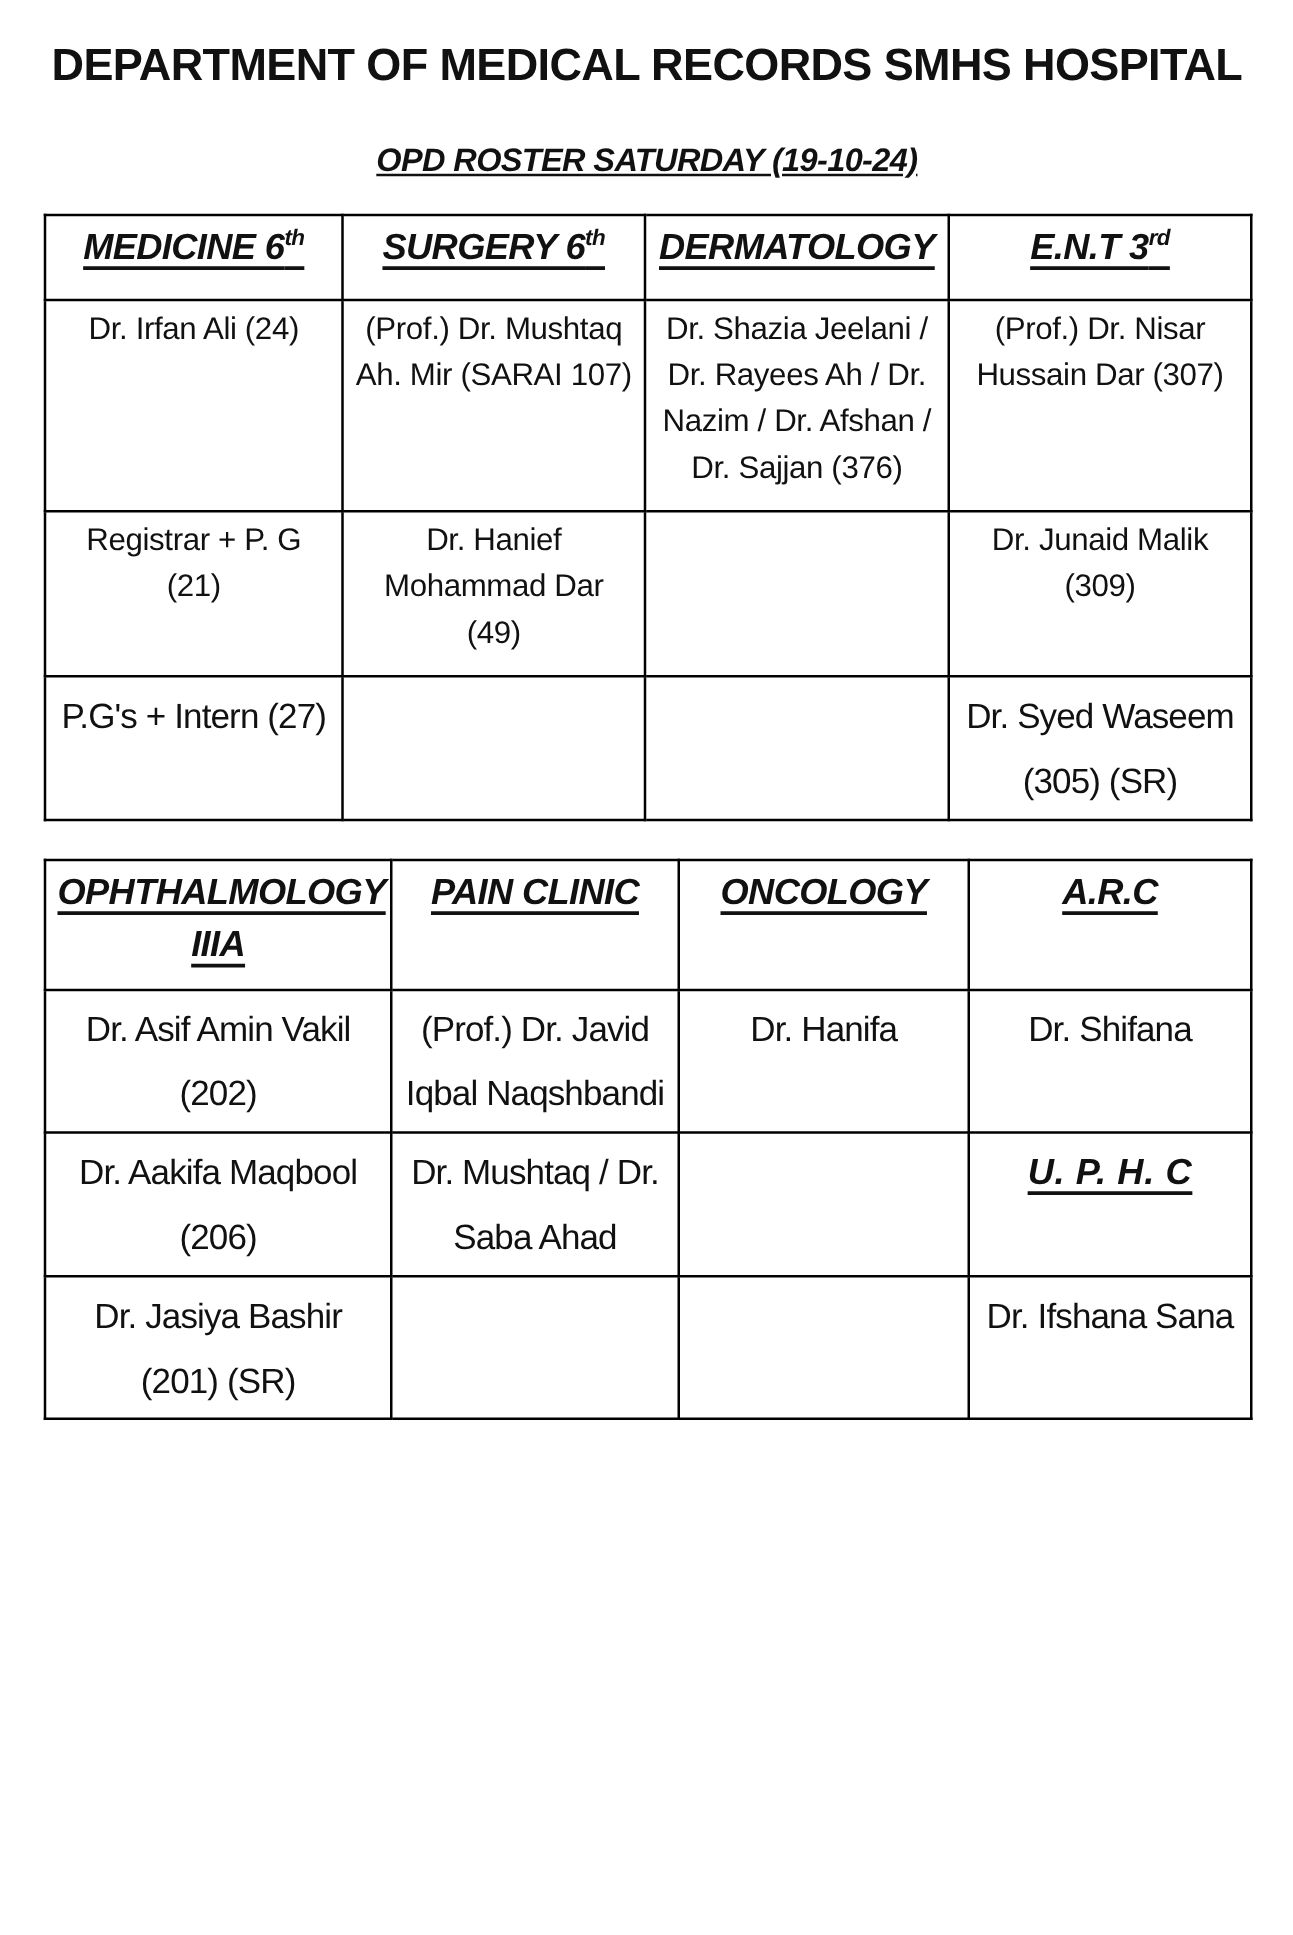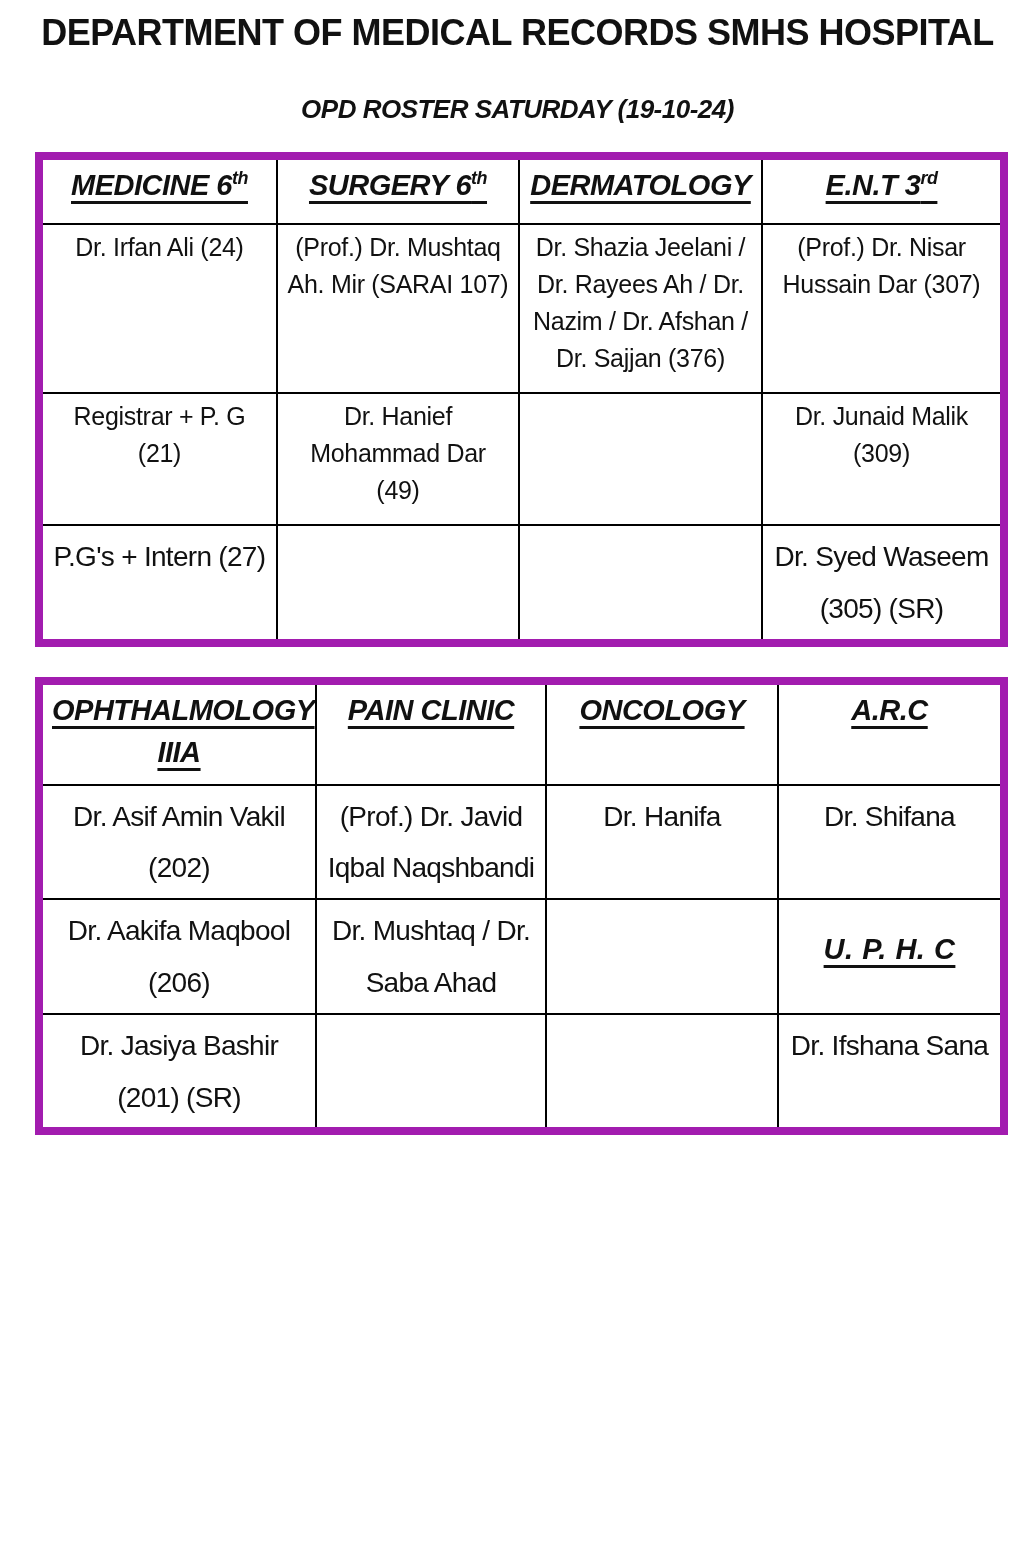--- a/index.html
+++ b/index.html
@@ -8,42 +8,43 @@
     width: 1034px;
     height: 1548px;
     background: #ffffff;
     color: #111111;
     font-family: "Liberation Sans", "DejaVu Sans", sans-serif;
   }
   .page { width: 1034px; height: 1548px; padding: 0 34px 0 35px; }
 
   .title {
     margin: 0;
-    padding-top: 12px;
+    padding-top: 31px;
     text-align: center;
     font-size: 36px;
     font-weight: bold;
     letter-spacing: -0.5px;
     white-space: nowrap;
   }
   .subtitle {
     margin: 0;
     padding-top: 40px;
     text-align: center;
     font-size: 26px;
     font-weight: bold;
     font-style: italic;
     letter-spacing: -0.5px;
+    text-decoration: underline;
   }
 
   table.roster {
     border-collapse: collapse;
     table-layout: fixed;
     width: 965px;
-    border: 8px solid #a21caf;
+    border: 2px solid #a21caf;
   }
   table.roster.t1 { margin-top: 27px; }
   table.roster.t2 { margin-top: 30px; }
   table.roster th, table.roster td {
     border: 2px solid #000;
     vertical-align: top;
     text-align: center;
     padding: 4px 9px 4px 9px;
     overflow: hidden;
   }
@@ -74,21 +75,21 @@
     font-size: 28px;
     line-height: 1.85;
     letter-spacing: -0.7px;
     padding-top: 5px;
   }
   td.cell.subhead {
     font-size: 29px;
     font-weight: bold;
     font-style: italic;
     letter-spacing: 0.5px;
-    padding-top: 28px;
+    padding-top: 10px;
   }
 </style>
 </head>
 <body>
 
 <div class="page">
 
   <h1 class="title">DEPARTMENT OF MEDICAL RECORDS SMHS HOSPITAL</h1>
   <h2 class="subtitle">OPD ROSTER SATURDAY (19-10-24)</h2>
 

